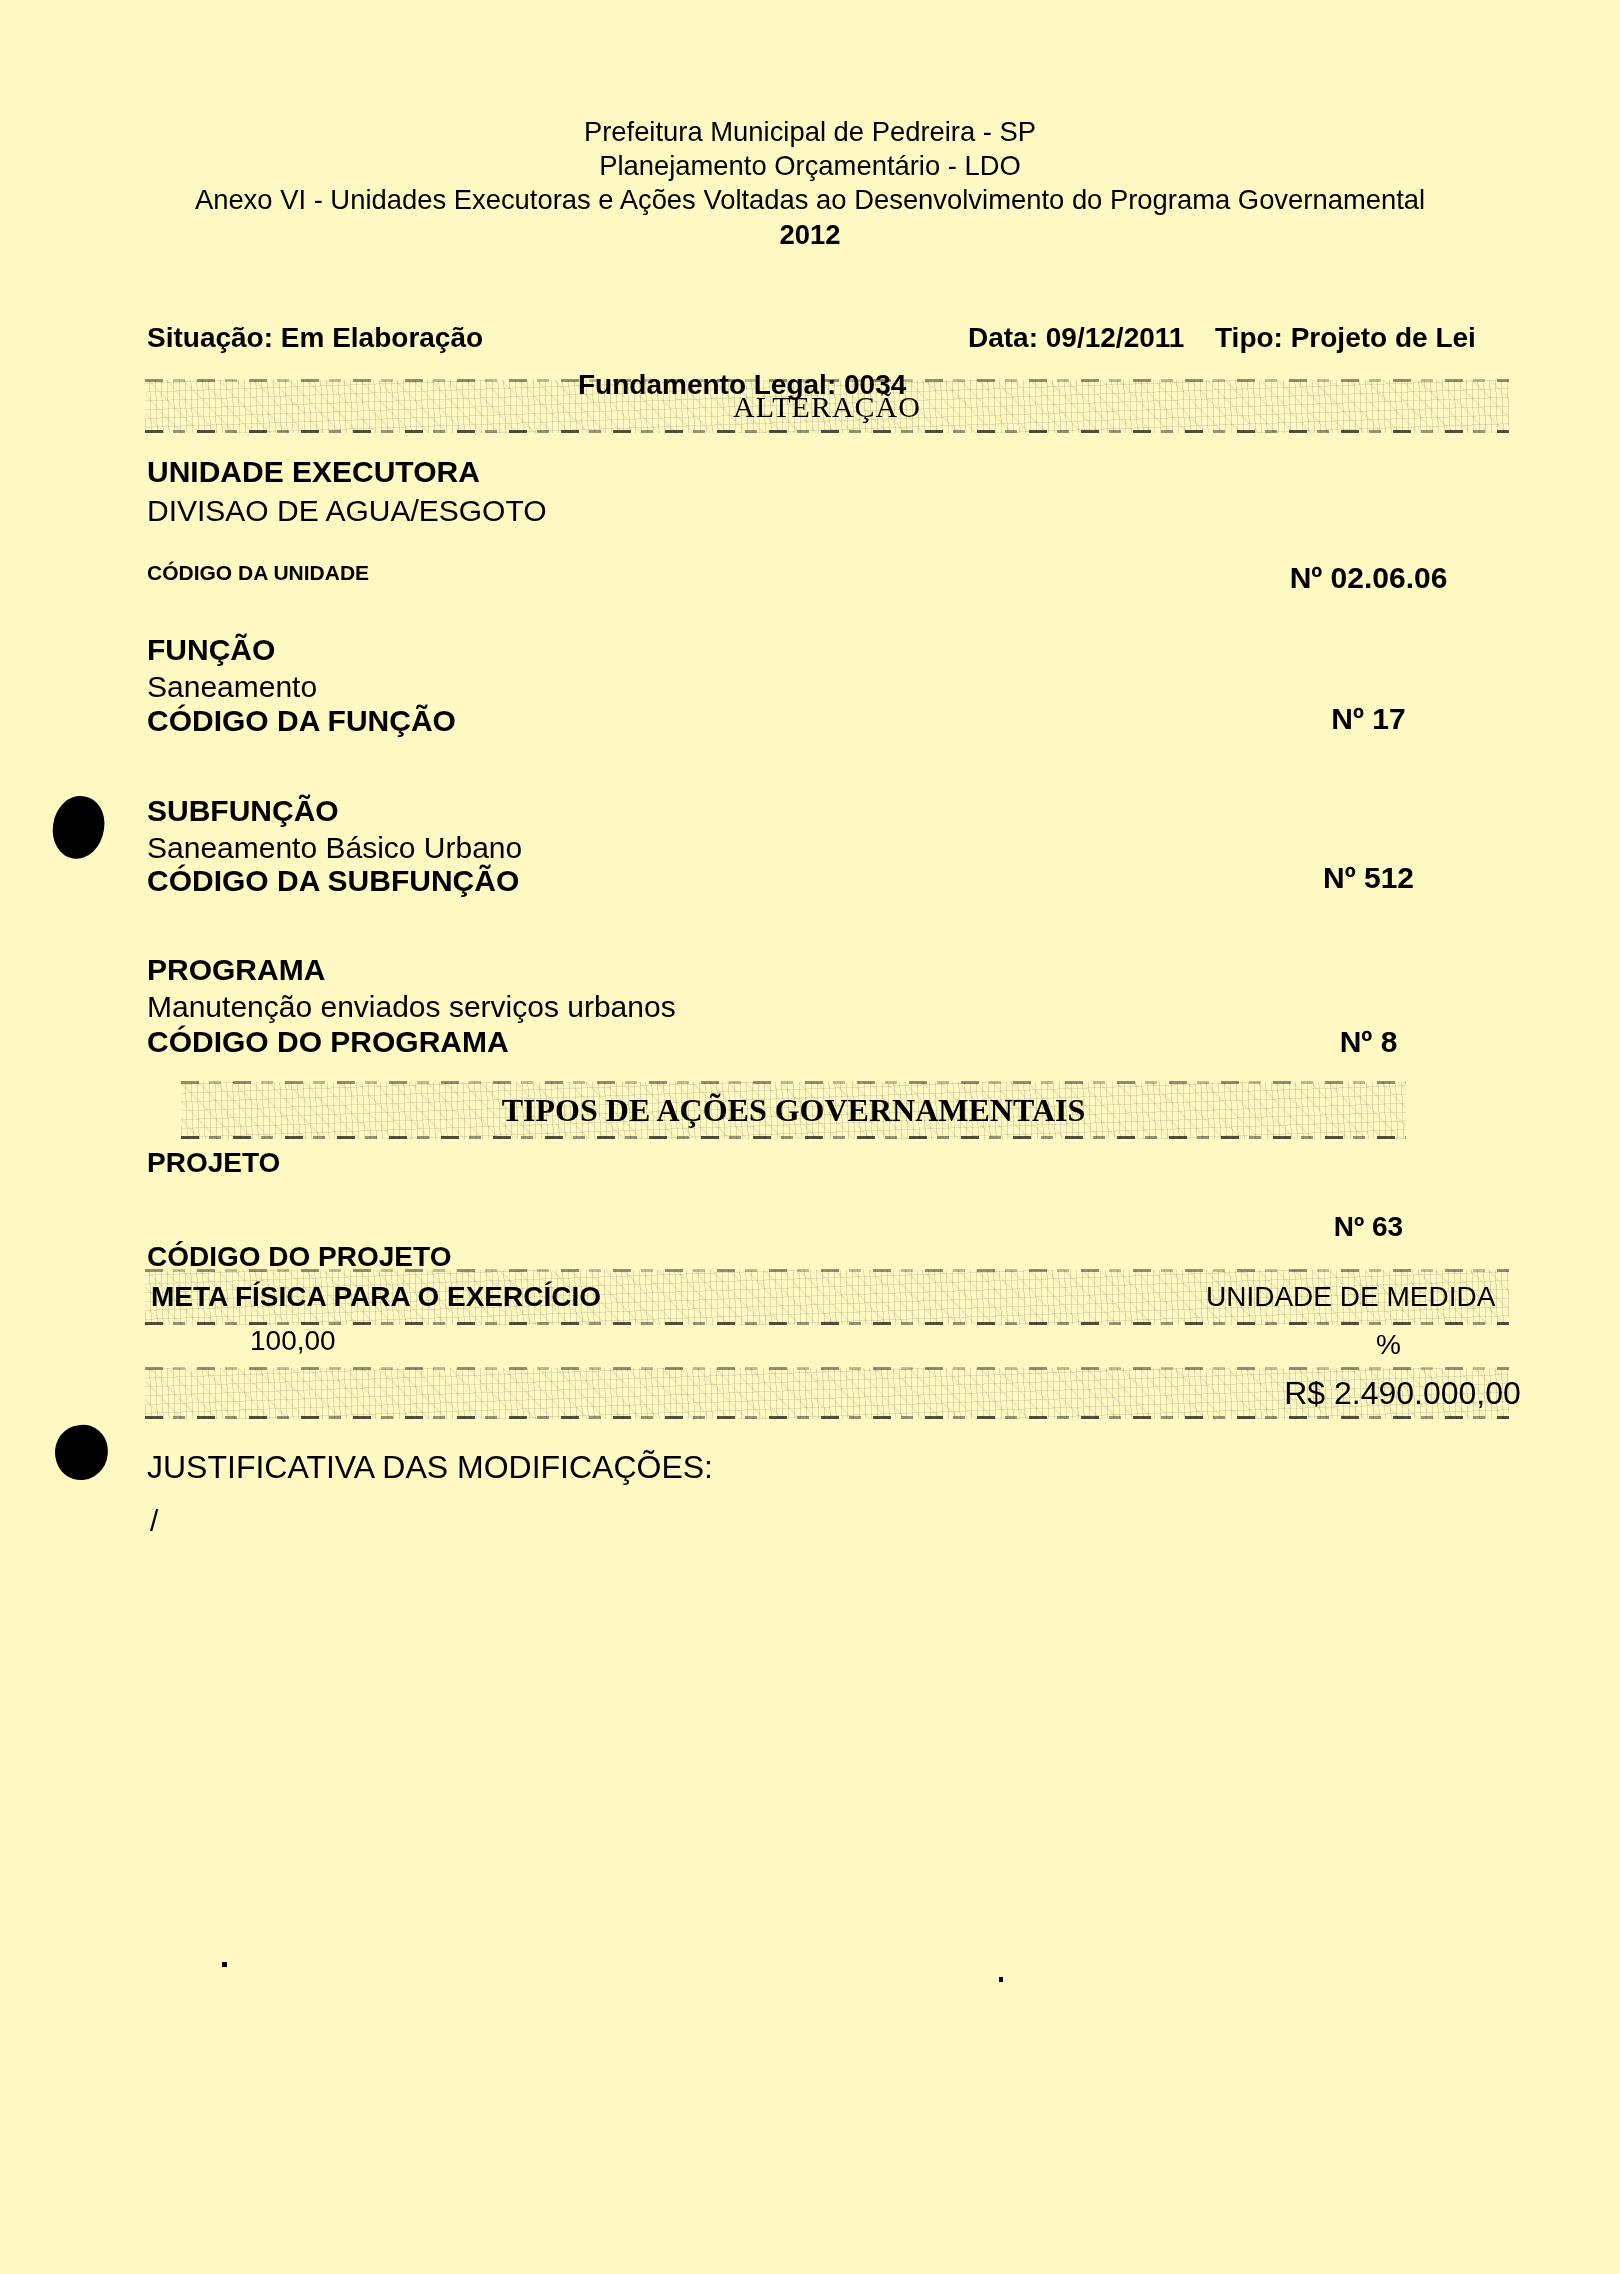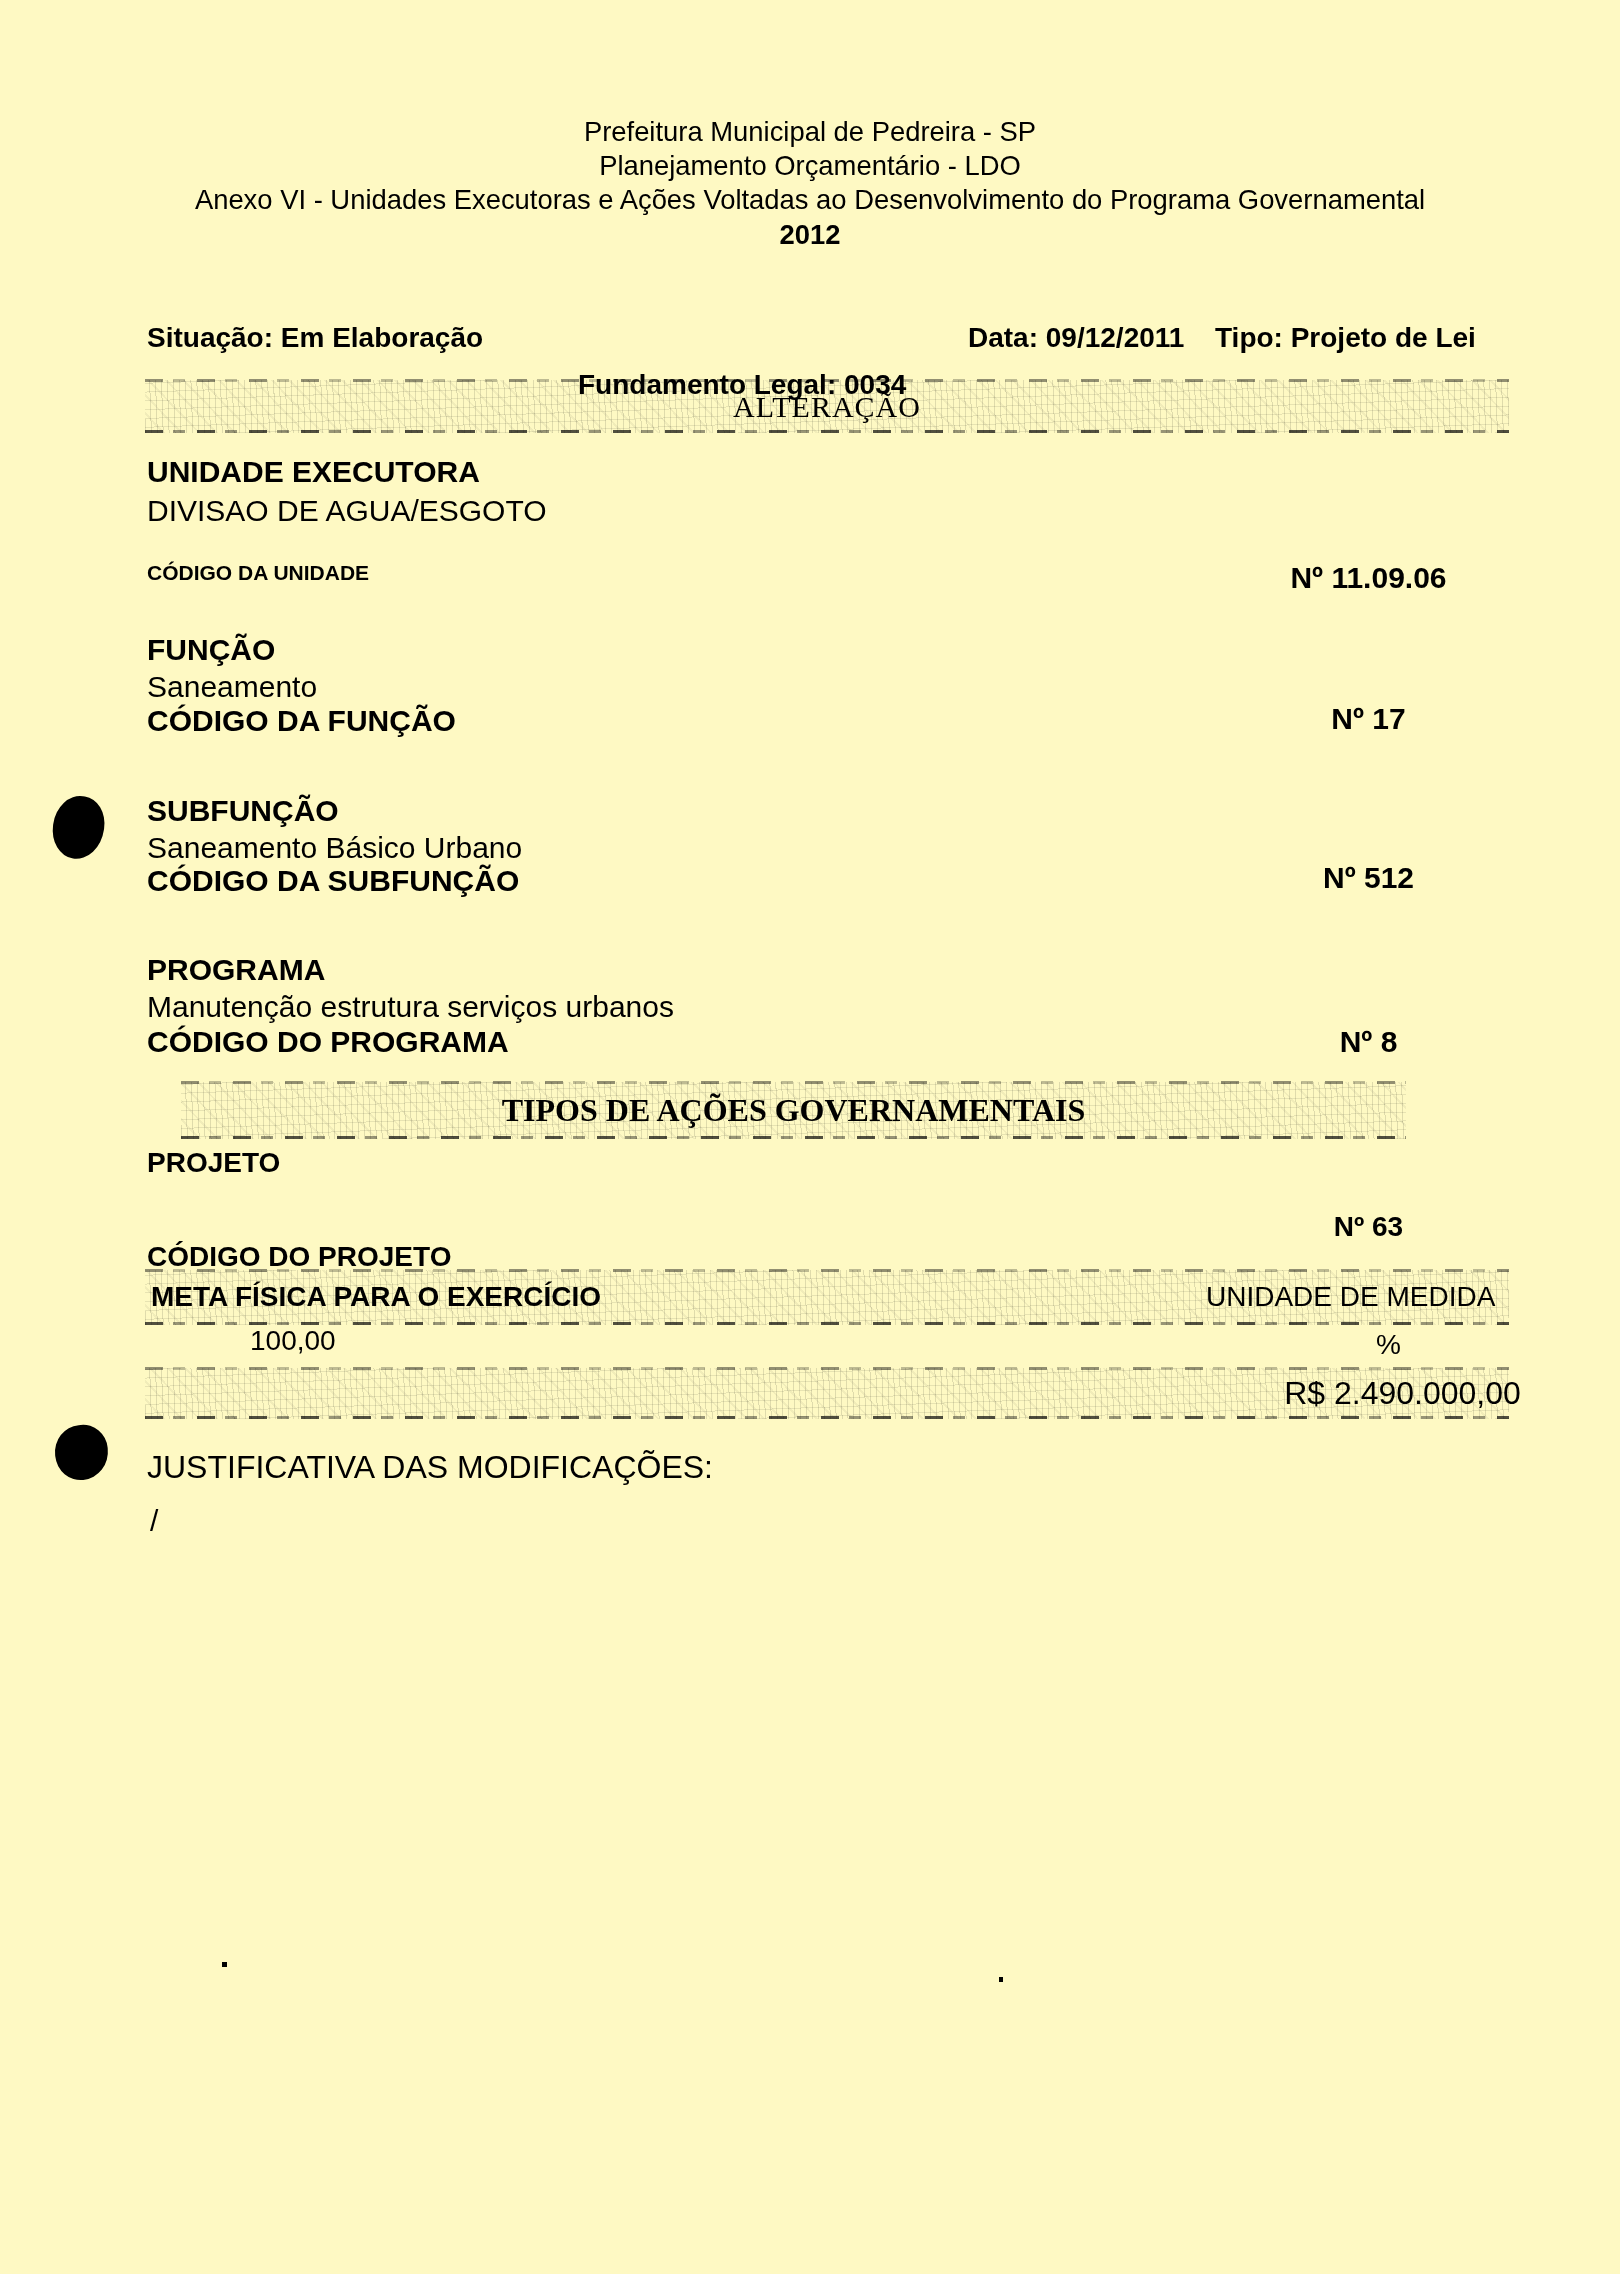--- a/index.html
+++ b/index.html
@@ -55,36 +55,36 @@
   <div class="t b" style="left:968px; top:322px; font-size:28px;">Data: 09/12/2011</div>
   <div class="t b" style="left:1215px; top:322px; font-size:28px;">Tipo: Projeto de Lei</div>
 
   <div class="noise-band" style="left:145px; top:380px; width:1364px; height:53px;">
     <div class="band-center" style="font-size:30px; letter-spacing:1px;">ALTERAÇÃO</div>
   </div>
 
   <div class="t b" style="left:147px; top:455px; font-size:30px;">UNIDADE EXECUTORA</div>
   <div class="t" style="left:147px; top:494px; font-size:30px;">DIVISAO DE AGUA/ESGOTO</div>
   <div class="t b" style="left:147px; top:561px; font-size:21px;">CÓDIGO DA UNIDADE</div>
-  <div class="t code-val" style="top:561px; font-size:30px;">Nº 11.09.06</div>
+  <div class="t code-val" style="top:561px; font-size:30px;">Nº 02.06.06</div>
 
   <div class="t b" style="left:147px; top:633px; font-size:30px;">FUNÇÃO</div>
   <div class="t" style="left:147px; top:670px; font-size:30px;">Saneamento</div>
   <div class="t b" style="left:147px; top:704px; font-size:30px;">CÓDIGO DA FUNÇÃO</div>
   <div class="t code-val" style="top:702px; font-size:30px;">Nº 17</div>
 
   <div class="punch-hole" style="left:53px; top:796px; width:51px; height:63px; transform:rotate(8deg);"></div>
 
   <div class="t b" style="left:147px; top:794px; font-size:30px;">SUBFUNÇÃO</div>
   <div class="t" style="left:147px; top:831px; font-size:30px;">Saneamento Básico Urbano</div>
   <div class="t b" style="left:147px; top:864px; font-size:30px;">CÓDIGO DA SUBFUNÇÃO</div>
   <div class="t code-val" style="top:861px; font-size:30px;">Nº 512</div>
 
   <div class="t b" style="left:147px; top:953px; font-size:30px;">PROGRAMA</div>
-  <div class="t" style="left:147px; top:990px; font-size:30px;">Manutenção estrutura serviços urbanos</div>
+  <div class="t" style="left:147px; top:990px; font-size:30px;">Manutenção enviados serviços urbanos</div>
   <div class="t b" style="left:147px; top:1025px; font-size:30px;">CÓDIGO DO PROGRAMA</div>
   <div class="t code-val" style="top:1025px; font-size:30px;">Nº 8</div>
 
   <div class="noise-band" style="left:181px; top:1082px; width:1225px; height:57px;">
     <div class="band-center b" style="font-size:32px;">TIPOS DE AÇÕES GOVERNAMENTAIS</div>
   </div>
 
   <div class="t b" style="left:147px; top:1147px; font-size:28px;">PROJETO</div>
   <div class="t b" style="left:147px; top:1213px; font-size:28px;margin-top:28px;">CÓDIGO DO PROJETO</div>
   <div class="t code-val" style="top:1211px; font-size:28px;">Nº 63</div>

